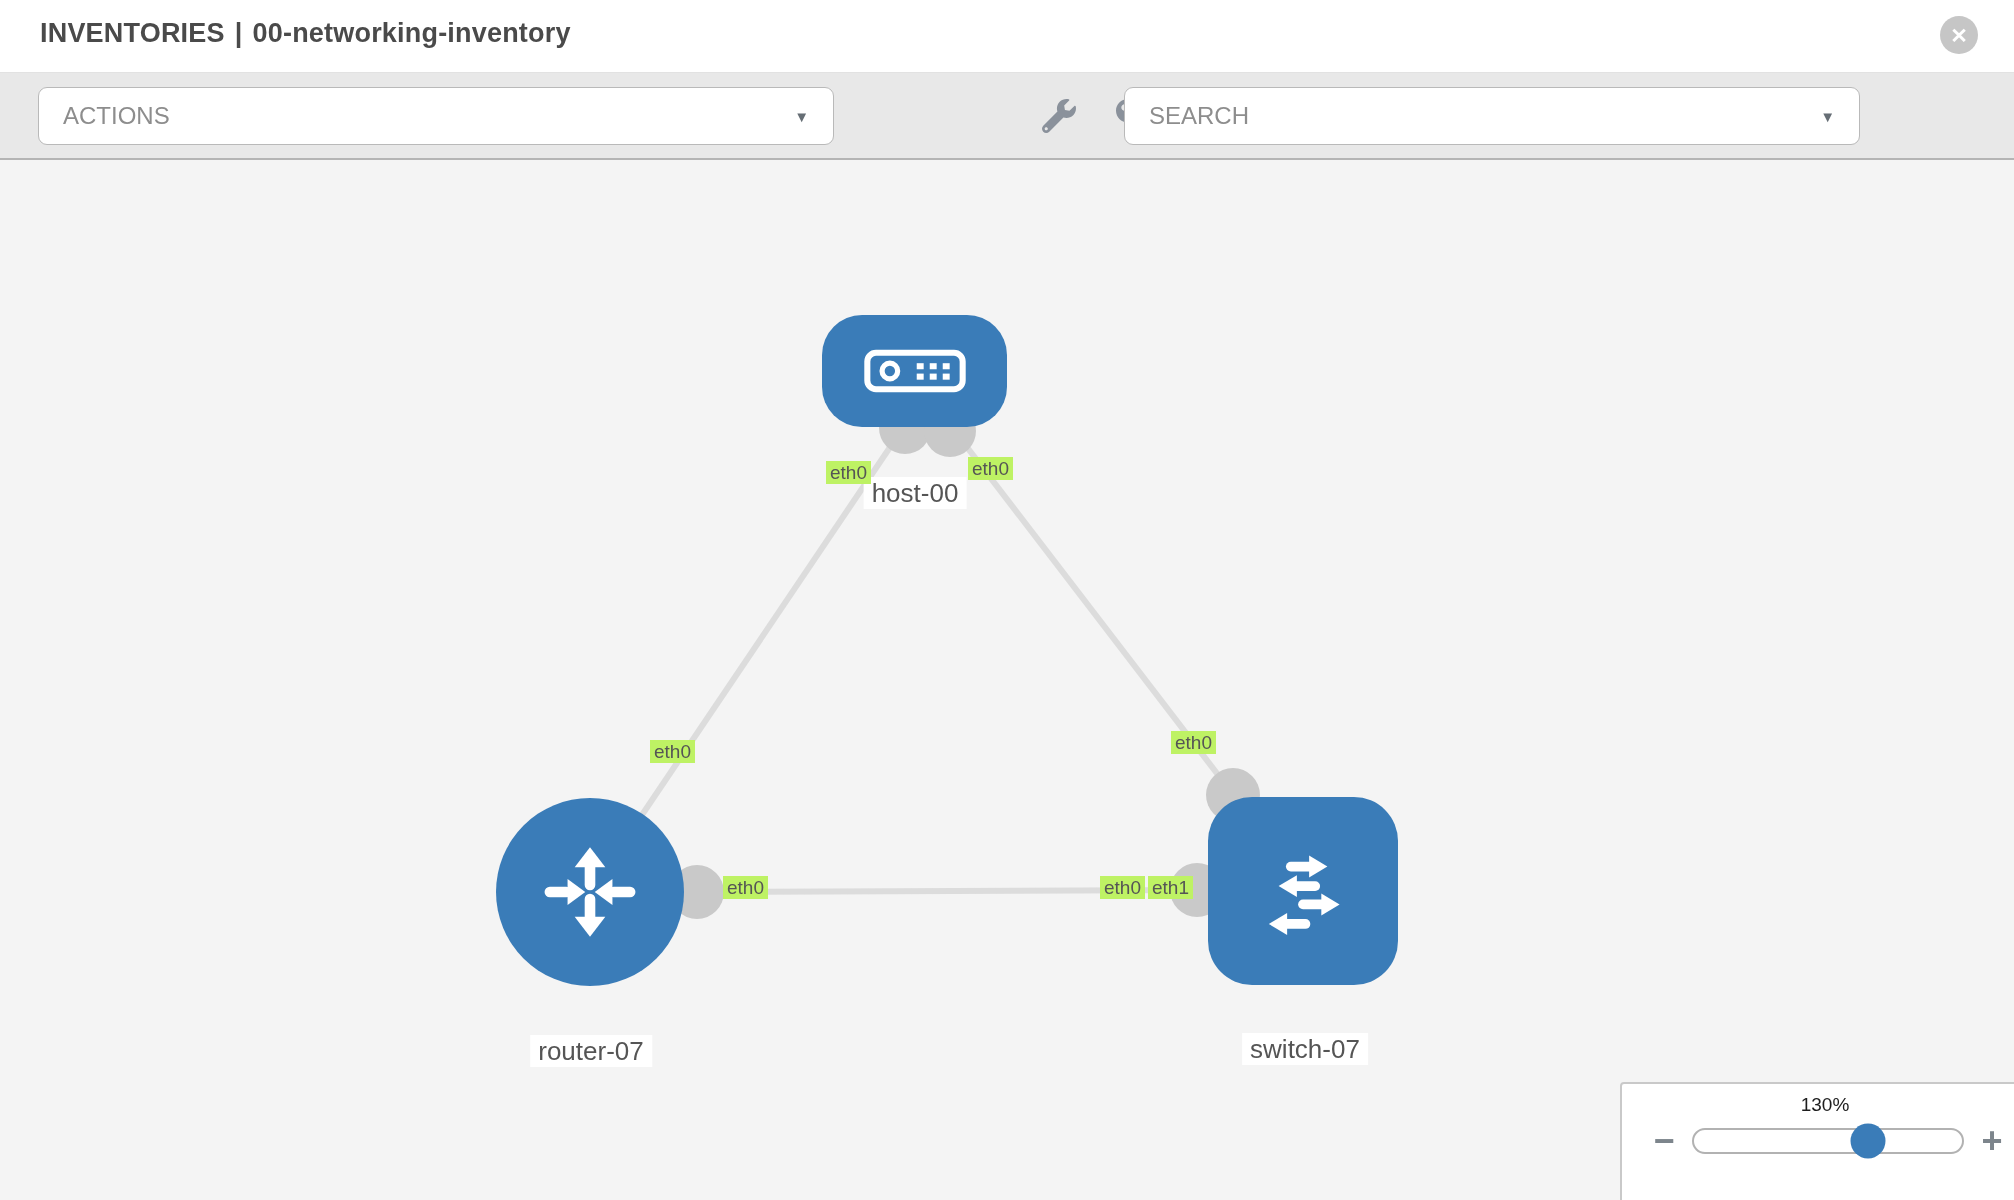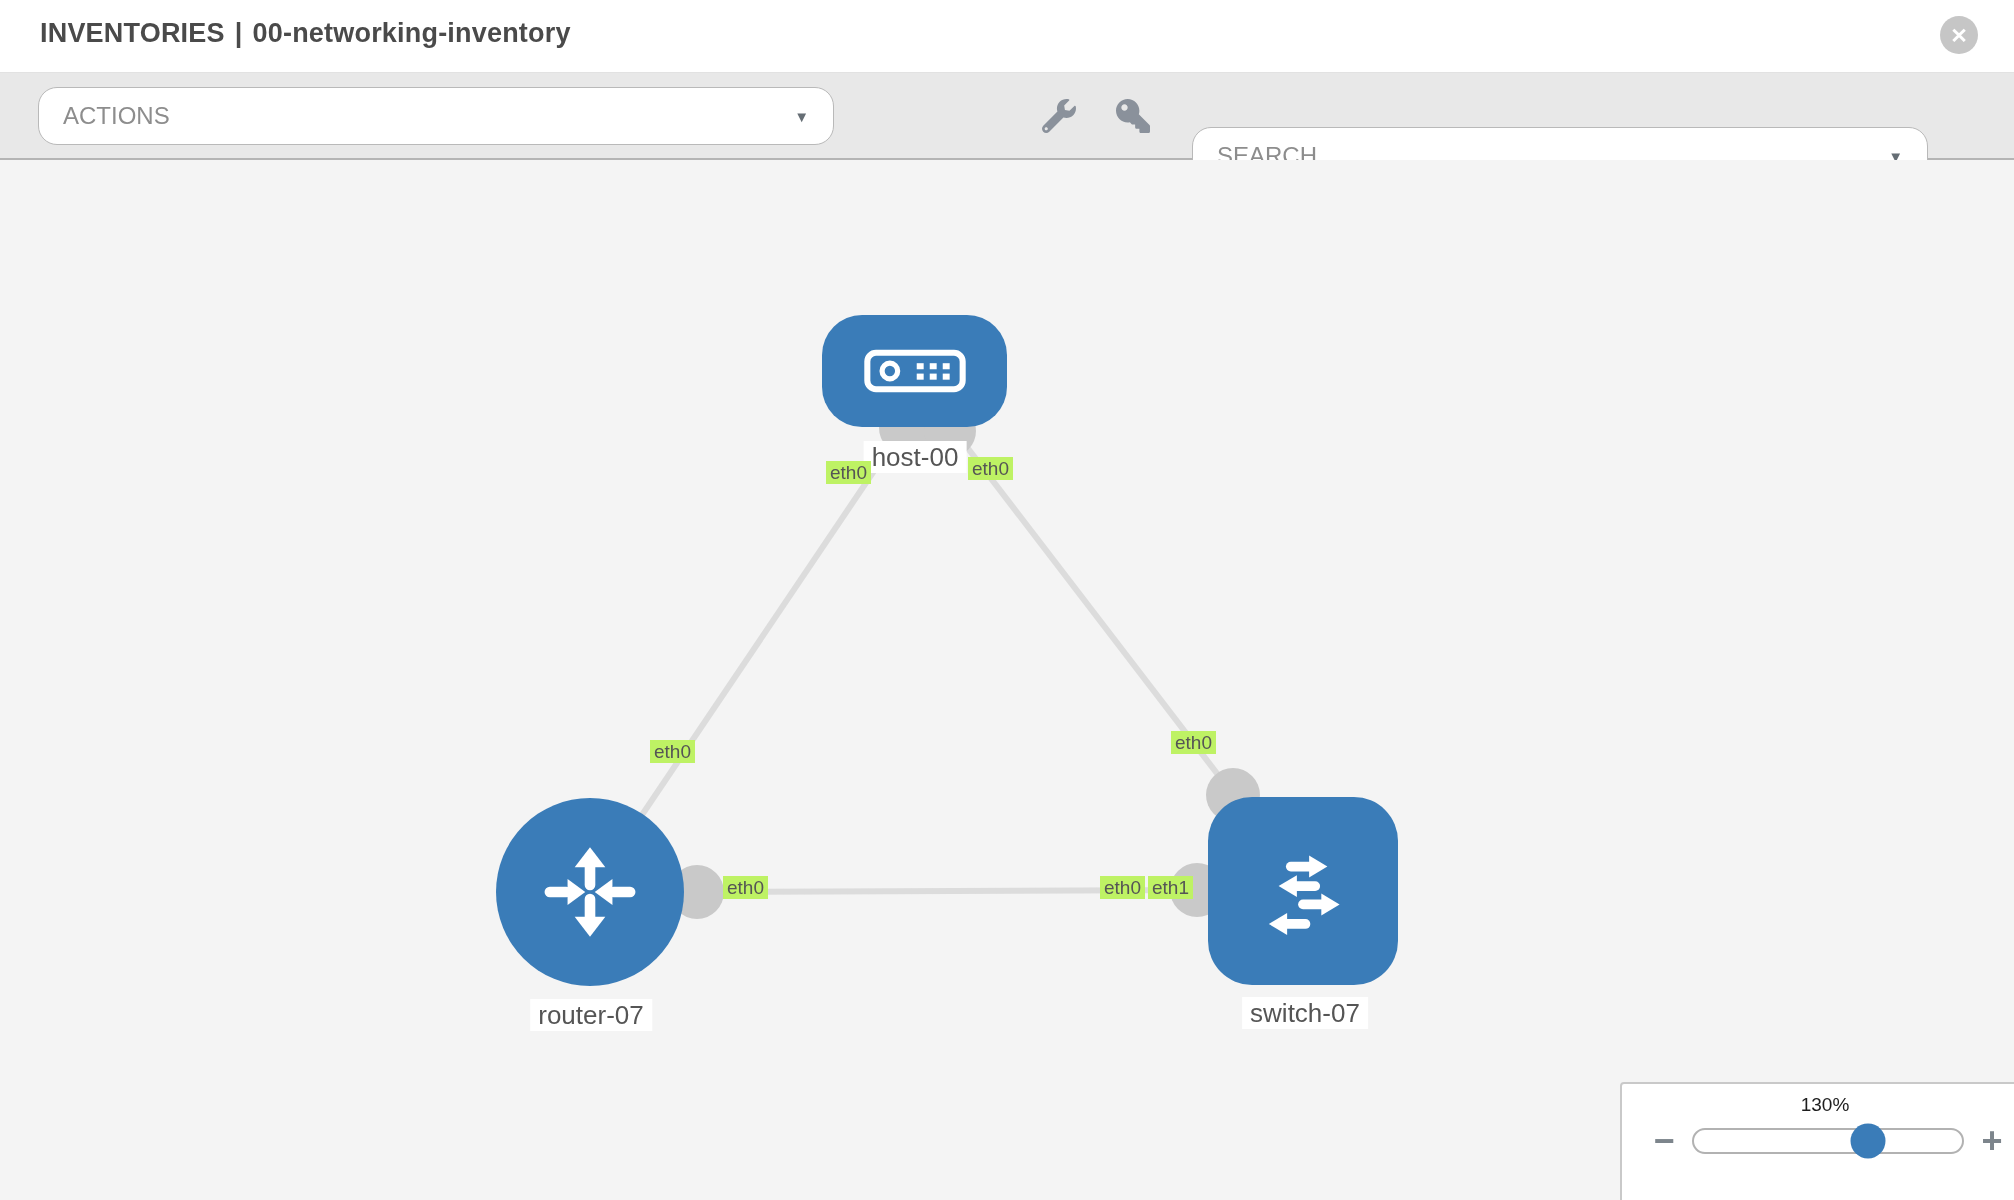--- a/index.html
+++ b/index.html
@@ -8,39 +8,39 @@
 
   
   .header{position:absolute;left:0;top:0;width:100%;height:73px;background:#ffffff;border-bottom:1px solid #e2e2e2;box-sizing:border-box;}
   .title{position:absolute;left:40px;top:18px;font-size:27px;font-weight:bold;color:#4a4a4a;letter-spacing:.2px;}
   .title .sep{margin:0 10px;}
   .close-btn{position:absolute;right:36px;top:16px;width:38px;height:38px;border:none;background:#c6c6c6;border-radius:50%;cursor:pointer;display:flex;align-items:center;justify-content:center;padding:0;}
   .close-x{color:#ffffff;font-size:21px;font-weight:bold;line-height:1;}
 
   
   .toolbar{position:absolute;left:0;top:73px;width:100%;height:87px;background:#e8e8e8;border-bottom:2px solid #b4b4b4;box-sizing:border-box;}
-  .select{position:absolute;top:14px;height:58px;background:#ffffff;border:1px solid #b9b9b9;border-radius:19px;display:flex;align-items:center;justify-content:space-between;padding:0 24px;box-sizing:border-box;cursor:pointer;}
+  .select{position:absolute;top:14px;height:58px;background:#ffffff;border:1px solid #b9b9b9;border-radius:9px;display:flex;align-items:center;justify-content:space-between;padding:0 24px;box-sizing:border-box;cursor:pointer;}
   .select .sel-label{font-size:24px;color:#8d8d8d;}
   .select .caret{font-size:15px;color:#666e75;}
   .select.actions{left:38px;width:796px;}
-  .select.search{left:1192px;width:736px;margin-top:40px;}
+  .select.search{left:1124px;width:736px;}
   .tool-icons{position:absolute;left:1040px;top:14px;height:58px;display:flex;align-items:center;gap:36px;}
   .tool-btn{background:none;border:none;padding:0;cursor:pointer;width:38px;height:38px;display:flex;align-items:center;justify-content:center;}
   .tool-btn svg{width:34px;height:34px;fill:#8a919b;}
 
   
   .canvas{position:absolute;left:0;top:160px;width:2014px;height:1040px;background:#f4f4f4;overflow:hidden;}
   .links-svg{position:absolute;left:0;top:0;z-index:1;}
   .node{position:absolute;z-index:2;background:#3a7cb8;display:flex;align-items:center;justify-content:center;cursor:move;}
   .node.host{left:822px;top:155px;width:185px;height:112px;border-radius:40px;}
   .node.router{left:496px;top:638px;width:188px;height:188px;border-radius:50%;}
   .node.switch{left:1208px;top:637px;width:190px;height:188px;border-radius:44px;}
   .node svg{display:block;}
 
-  .node-label{position:absolute;z-index:3;transform:translateX(-50%);background:#ffffff;color:#555555;font-size:26px;line-height:30px;padding:1px 8px;white-space:nowrap;}
+  .node-label{position:absolute;z-index:3;transform:translateX(-50%);background:#ffffff;color:#555555;font-size:26px;line-height:30px;padding:1px 8px;white-space:nowrap;margin-top:36px;}
   .node-label.host{left:915px;top:281px;}
   .node-label.router{left:591px;top:839px;}
   .node-label.switch{left:1305px;top:837px;}
 
   .iface-label{position:absolute;z-index:3;background:#bef264;color:#555555;font-size:19px;line-height:21px;padding:1px 4px;white-space:nowrap;}
   .if-host-left{left:826px;top:301px;}
   .if-host-right{left:968px;top:297px;}
   .if-mid-left{left:650px;top:580px;}
   .if-mid-right{left:1171px;top:571px;}
   .if-horiz-left{left:723px;top:716px;}

